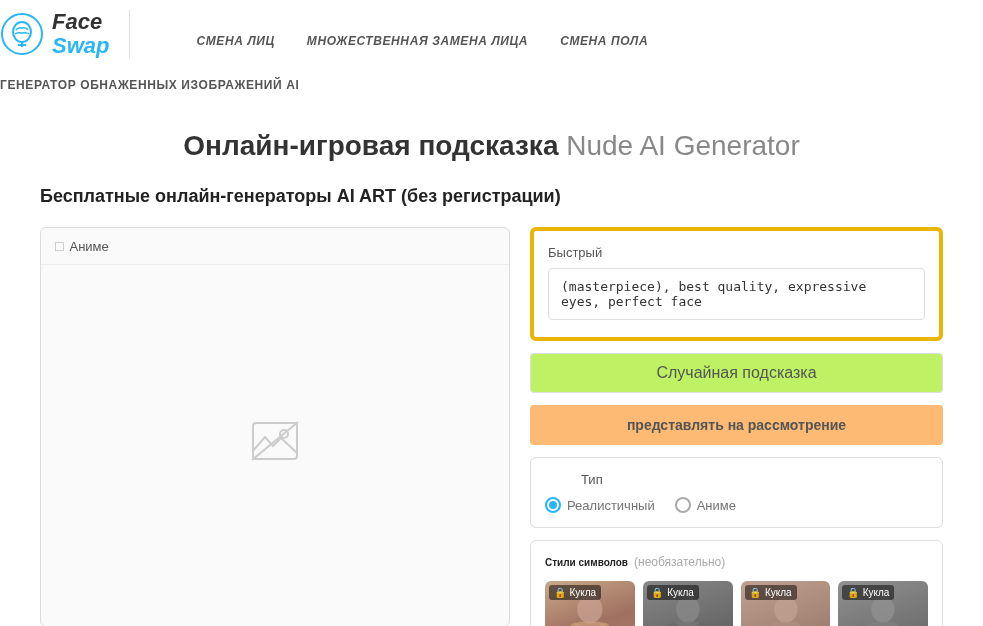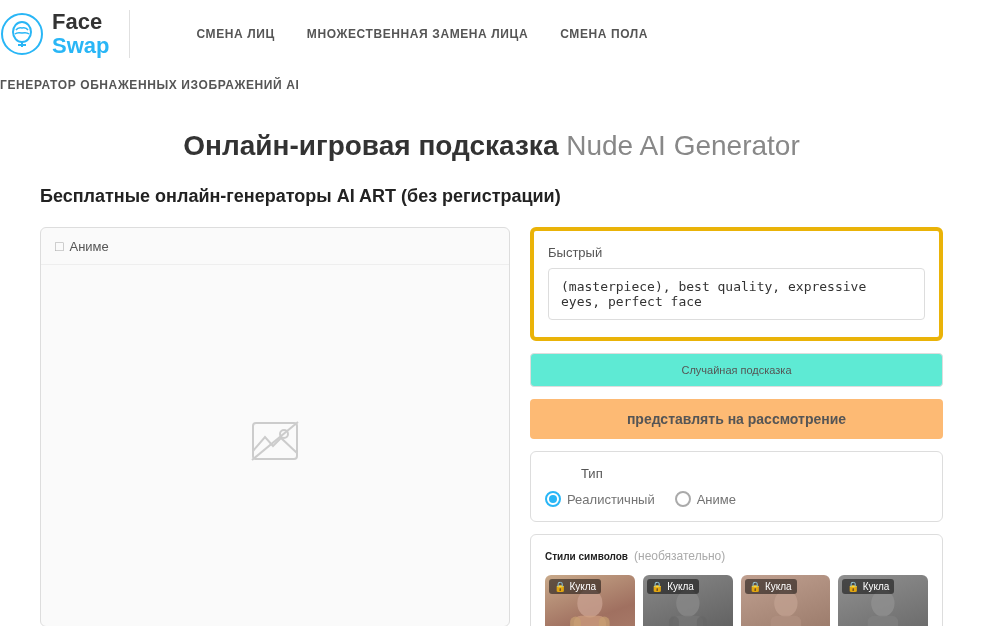--- a/index.html
+++ b/index.html
@@ -1,21 +1,22 @@
 <!DOCTYPE html>
 <html><head>
   <meta charset="utf-8">
   <style>
     * { box-sizing: border-box; margin: 0; padding: 0; }
     body { font-family: Arial, sans-serif; background: #fff; color: #333; font-size: 14px; }
     .header-top {
       display: flex;
-      align-items: center;
+      align-items: flex-end;
       padding: 10px 0;
       gap: 30px;
+      font-style: italic;
     }
     .logo {
       display: flex;
       align-items: center;
       gap: 8px;
       margin-right: 20px;
       padding-right: 20px;
       border-right: 1px solid #e0e0e0;
     }
     .logo-icon {
@@ -156,23 +157,23 @@
       color: #333;
       outline: none;
       resize: none;
     }
 
     .btn-secondary {
       width: 100%;
       border: 1px solid #ddd;
       border-radius: 4px;
       padding: 10px;
-      background: #5eead4;
-      color: #555;
-      font-size: 11px;
+      background: #bef264;
+      color: #555;
+      font-size: 16px;
       cursor: pointer;
       text-align: center;
     }
 
     .btn-primary {
       width: 100%;
       border: none;
       border-radius: 4px;
       padding: 12px;
       background: #fdba74;

